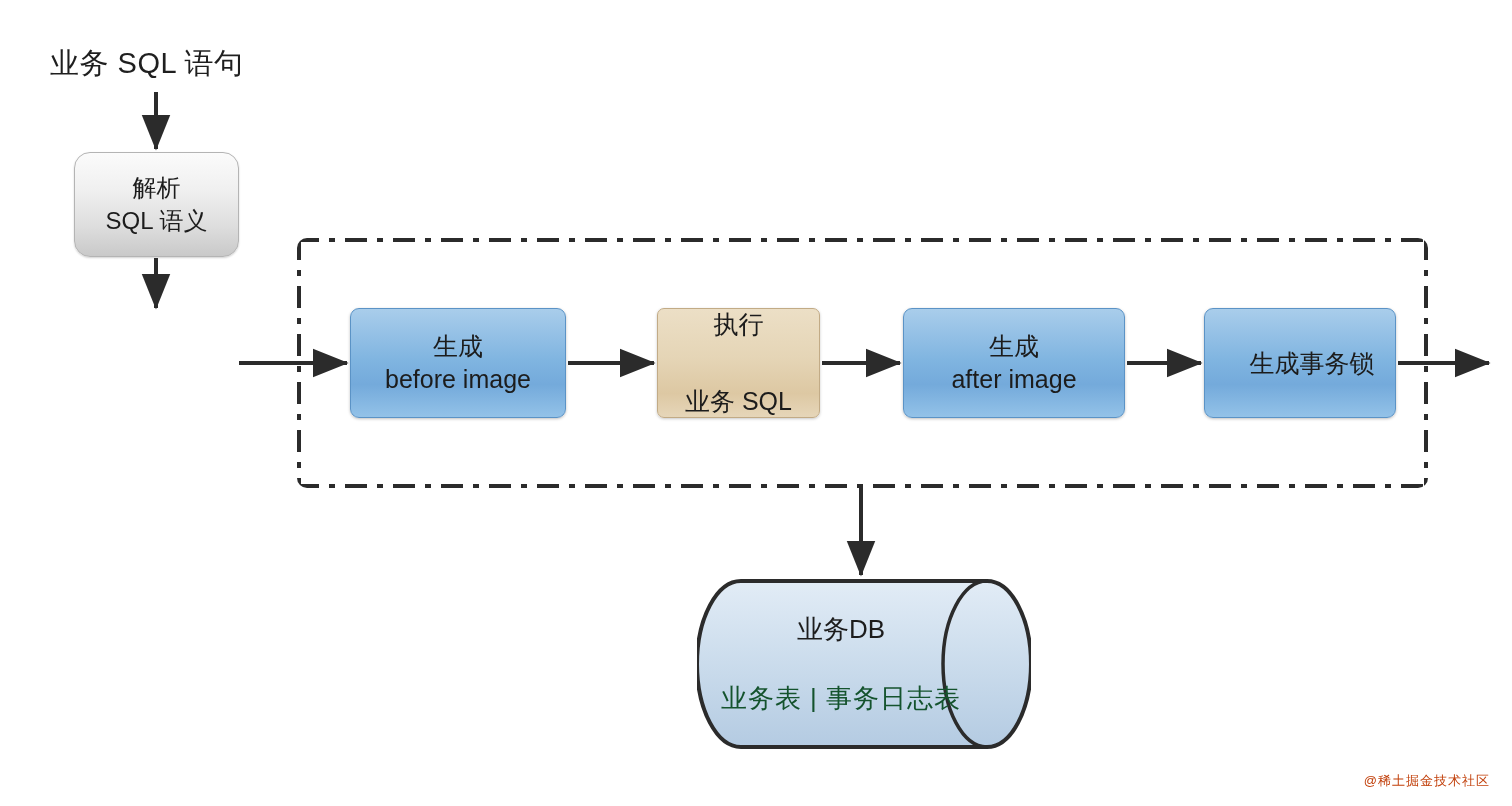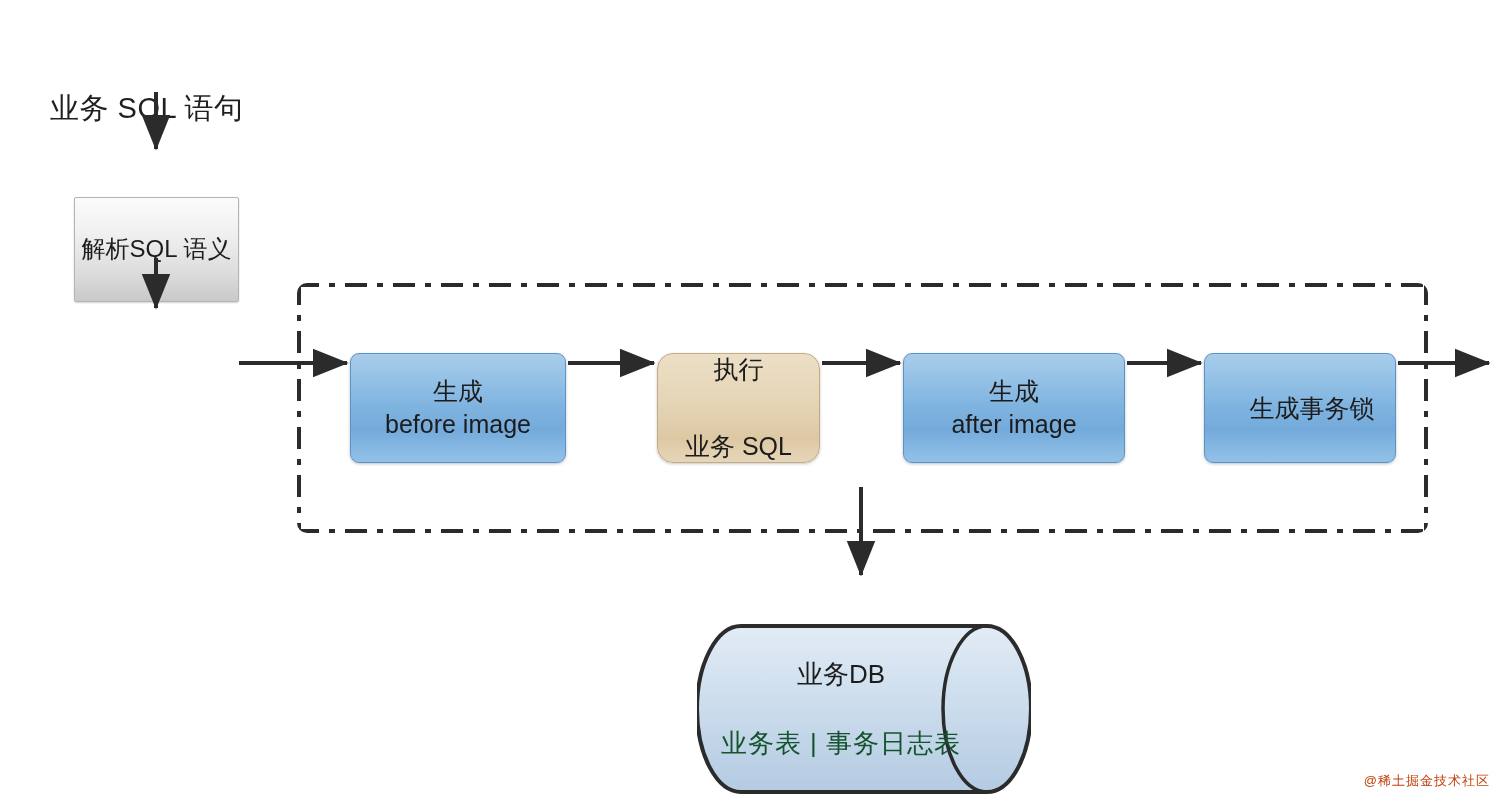--- a/index.html
+++ b/index.html
@@ -13,41 +13,41 @@
   }
   #canvas {
     position: relative;
     width: 1512px;
     height: 806px;
     background: #ffffff;
     overflow: hidden;
   }
 
   
-  .abs { position: absolute; margin-top: 45px; }
+  .abs { position: absolute; }
 
   
   #source-label {
     left: 50px;
     top: 44px;
     font-size: 29px;
     color: #1f1f1f;
     letter-spacing: 0.5px;
     white-space: nowrap;
   }
 
   
   .gray-box {
     box-sizing: border-box;
-    border-radius: 2px;
+    border-radius: 16px;
     background: linear-gradient(to bottom, #fbfbfb 0%, #f0f0f0 35%, #dddddd 72%, #c9c9c9 100%);
     border: 1px solid #b4b4b4;
     box-shadow: 0 1px 2px rgba(0,0,0,0.18);
     display: flex;
-    flex-direction: row;
+    flex-direction: column;
     align-items: center;
     justify-content: center;
     color: #1c1c1c;
     font-size: 24px;
     line-height: 1.35;
     text-align: center;
   }
   .gray-box .ln { display: block; white-space: nowrap; }
 
   
@@ -64,21 +64,21 @@
     color: #1c1c1c;
     font-size: 25px;
     line-height: 1.32;
     text-align: center;
   }
   .blue-box .ln { display: block; white-space: nowrap; }
 
   
   .tan-box {
     box-sizing: border-box;
-    border-radius: 16px;
+    border-radius: 7px;
     background: linear-gradient(to bottom, #ecdfc6 0%, #e5d5b6 45%, #ddc8a3 78%, #e6d6b9 100%);
     border: 1px solid #c2ab86;
     box-shadow: 0 1px 3px rgba(0,0,0,0.22);
     display: flex;
     flex-direction: column;
     align-items: center;
     justify-content: center;
     color: #1c1c1c;
     font-size: 25px;
     line-height: 1.32;

